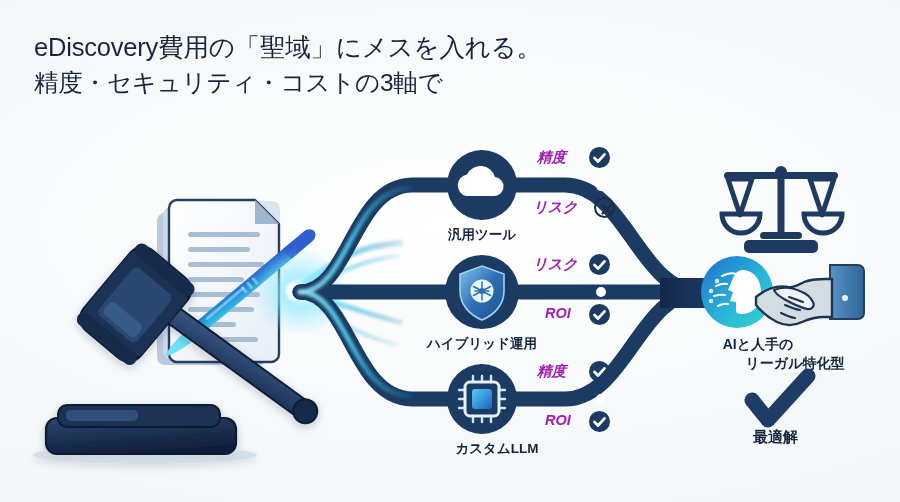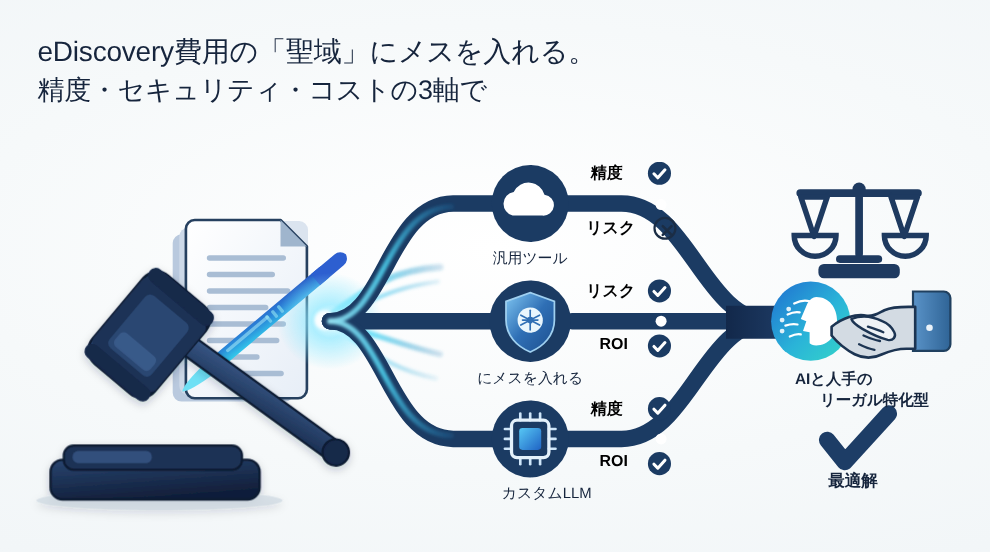--- a/index.html
+++ b/index.html
@@ -29,31 +29,32 @@
     letter-spacing:-0.2px;
     text-shadow:0 1px 0 rgba(255,255,255,.7);
   }
   .title .l{display:block;white-space:nowrap;}
   .title .l1{font-size:25.5px;}
   .title .l2{font-size:24.5px;}
   .title .l3{font-size:25px;}
   .node-label{
     position:absolute;
     color:#16253d;
-    font-weight:normal;
+    font-weight:bold;
     font-size:13.5px;
     white-space:nowrap;
     text-align:center;
   }
   .metric{
     position:absolute;
-    color:#000000;
+    color:#a21caf;
     font-weight:bold;
     font-size:14.5px;
     white-space:nowrap;
+    font-style:italic;
   }
   .badge{
     position:absolute;
     width:21px;height:21px;border-radius:50%;
   }
   .badge.ok{background:#1b3b63;}
   .badge.no{background:transparent;border:2px solid #1b2d45;box-sizing:border-box;}
   .badge svg{display:block;}
 
   .outlabel{
@@ -344,21 +345,21 @@
       <path d="M5.5 11 l3.5 3.6 l6.5 -7.2" fill="none" stroke="#ffffff" stroke-width="2.8" stroke-linecap="round" stroke-linejoin="round"></path>
     </svg>
 </div>
 <div class="metric" style="left:533px;top:198px;">リスク</div>
 <div class="badge no" style="left:594px;top:197px;">
   <svg viewBox="0 0 21 21" width="21" height="21">
       <path d="M6.5 6.5 l8 8 M14.5 6.5 l-8 8" fill="none" stroke="#1b2d45" stroke-width="2.3" stroke-linecap="round"></path>
     </svg>
 </div>
 
-<div class="node-label" style="left:412px;top:335px;width:140px;">にメスを入れる</div>
+<div class="node-label" style="left:412px;top:335px;width:140px;">ハイブリッド運用</div>
 <div class="metric" style="left:533px;top:255px;">リスク</div>
 <div class="badge ok" style="left:589px;top:254px;">
   <svg viewBox="0 0 21 21" width="21" height="21">
       <path d="M5.5 11 l3.5 3.6 l6.5 -7.2" fill="none" stroke="#ffffff" stroke-width="2.8" stroke-linecap="round" stroke-linejoin="round"></path>
     </svg>
 </div>
 <div class="metric" style="left:545px;top:305px;">ROI</div>
 <div class="badge ok" style="left:589px;top:304px;">
   <svg viewBox="0 0 21 21" width="21" height="21">
       <path d="M5.5 11 l3.5 3.6 l6.5 -7.2" fill="none" stroke="#ffffff" stroke-width="2.8" stroke-linecap="round" stroke-linejoin="round"></path>

